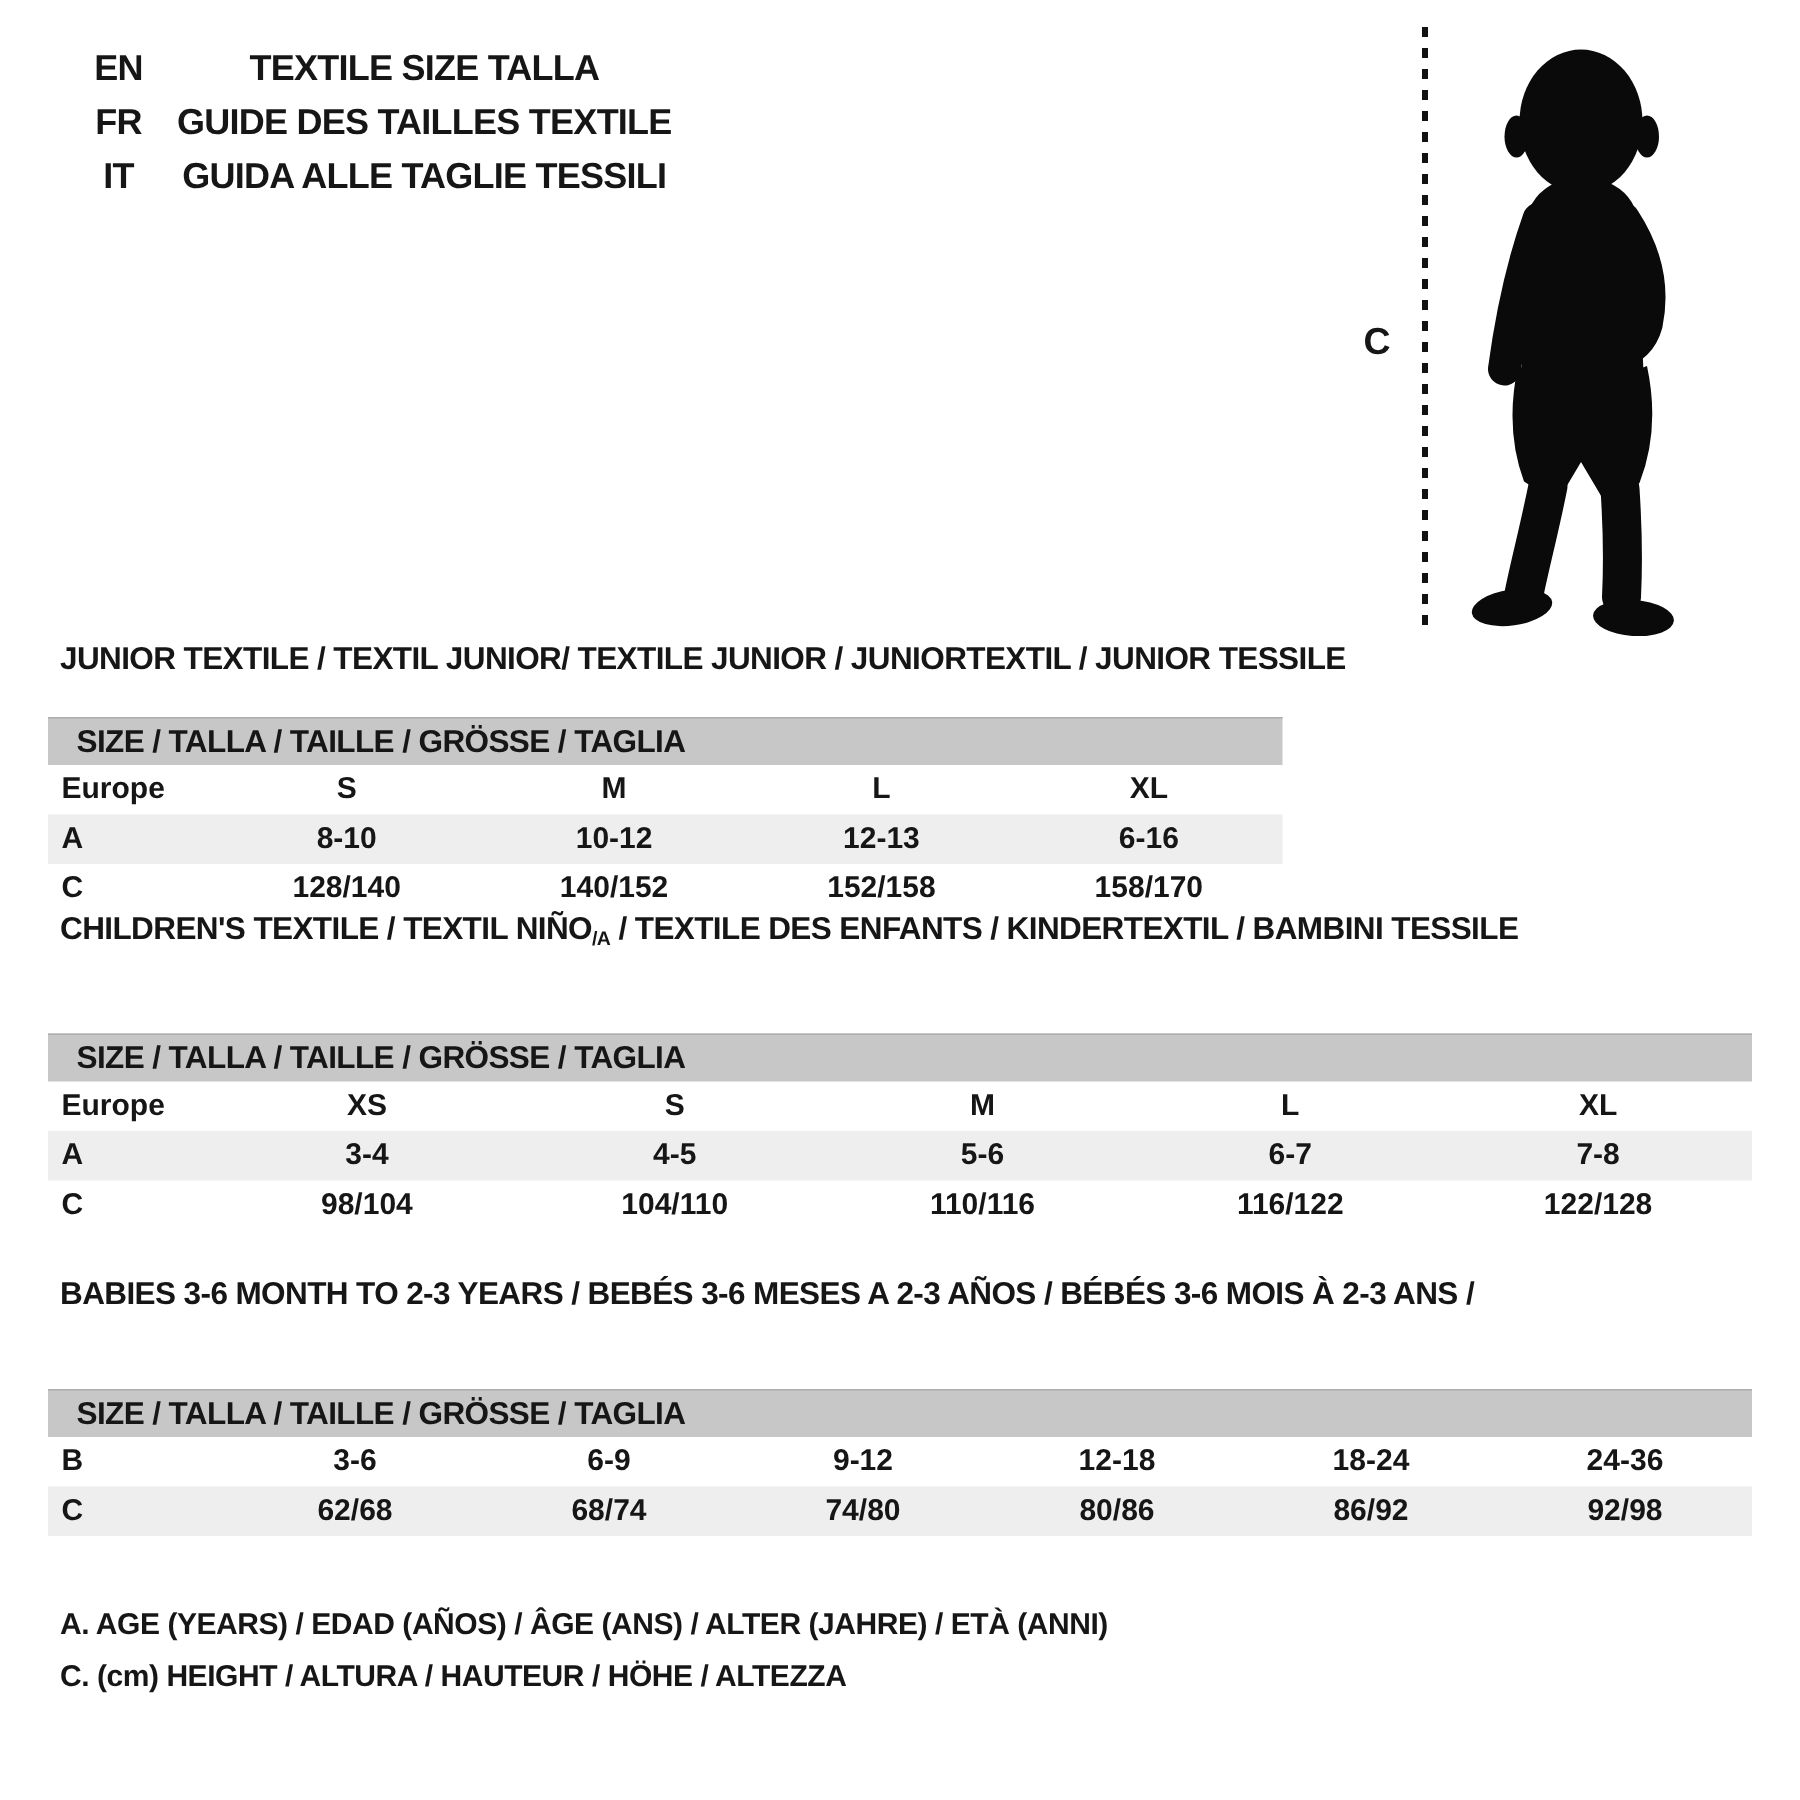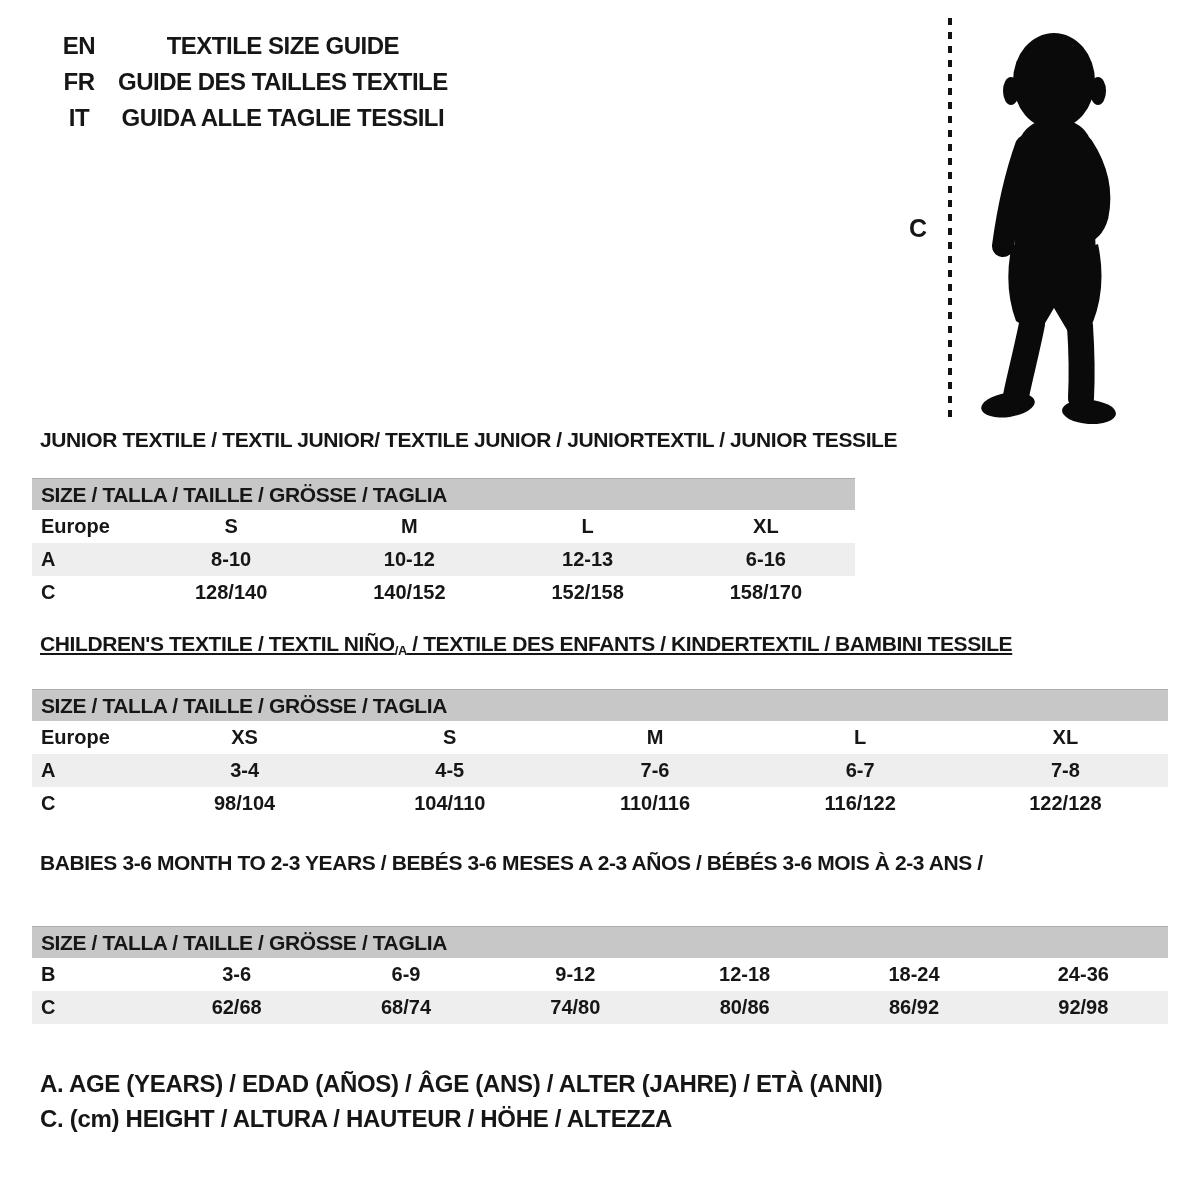--- a/index.html
+++ b/index.html
@@ -27,49 +27,49 @@
   .measure-label { position:absolute; left:4px; top:198px; font-size:25px; }
   .baby-svg { position:absolute; left:58px; top:8px; }
 
   
   .section-title { position:absolute; left:40px; font-size:21px; letter-spacing:-0.4px; white-space:nowrap; }
   .section-title .sub { font-size:13px; vertical-align:-4px; }
   .title-line { line-height:34px; white-space:nowrap; }
 
   .size-table { position:absolute; left:32px; }
   .size-table .band {
-    height:32px; line-height:32px; padding-left:9px;
+    height:32px; line-height:32px; padding-left:19px;
     background:var(--band,#c7c7c7);
     font-size:21px; letter-spacing:-0.4px;
     border-top:1px solid #adadad;
   }
   .size-table .row { display:grid; height:33px; align-items:center; }
   .size-table .row.shaded { background:var(--shaded,#eeeeee); }
   .size-table .lab { padding-left:9px; font-size:20px; text-align:left; }
   .size-table .cell { font-size:20px; text-align:center; }
 
   .table-junior   { top:478px; width:823px; }
   .table-children { top:689px; width:1136px; }
   .table-babies   { top:926px; width:1136px; }
 
   .title-junior   { top:428px; }
-  .title-children { top:632px;text-decoration:underline; }
+  .title-children { top:608px; }
   .title-babies   { top:846px; }
 
   
   .legend { position:absolute; left:40px; top:1066px; }
-  .legend-line { font-size:24px; line-height:35px; letter-spacing:-0.3px; white-space:nowrap; }
+  .legend-line { font-size:20px; line-height:35px; letter-spacing:-0.3px; white-space:nowrap; }
 </style>
 </head>
 <body style="--band: #c7c7c7; --shaded: #eeeeee; --ink: #161616;">
 
 <ul class="lang-list">
   <li class="lang-row">
     <span class="lang-code">EN</span>
-    <span class="lang-label">TEXTILE SIZE GUIDE</span>
+    <span class="lang-label">TEXTILE SIZE TALLA</span>
   </li>
   <li class="lang-row">
     <span class="lang-code">FR</span>
     <span class="lang-label">GUIDE DES TAILLES TEXTILE</span>
   </li>
   <li class="lang-row">
     <span class="lang-code">IT</span>
     <span class="lang-label">GUIDA ALLE TAGLIE TESSILI</span>
   </li>
 </ul>
@@ -132,21 +132,21 @@
       <span class="cell">XS</span>
       <span class="cell">S</span>
       <span class="cell">M</span>
       <span class="cell">L</span>
       <span class="cell">XL</span>
     </div>
     <div class="row shaded" style="grid-template-columns: 110px repeat(5, 1fr);">
       <span class="lab">A</span>
       <span class="cell">3-4</span>
       <span class="cell">4-5</span>
-      <span class="cell">7-6</span>
+      <span class="cell">5-6</span>
       <span class="cell">6-7</span>
       <span class="cell">7-8</span>
     </div>
     <div class="row" style="grid-template-columns: 110px repeat(5, 1fr);">
       <span class="lab">C</span>
       <span class="cell">98/104</span>
       <span class="cell">104/110</span>
       <span class="cell">110/116</span>
       <span class="cell">116/122</span>
       <span class="cell">122/128</span>

